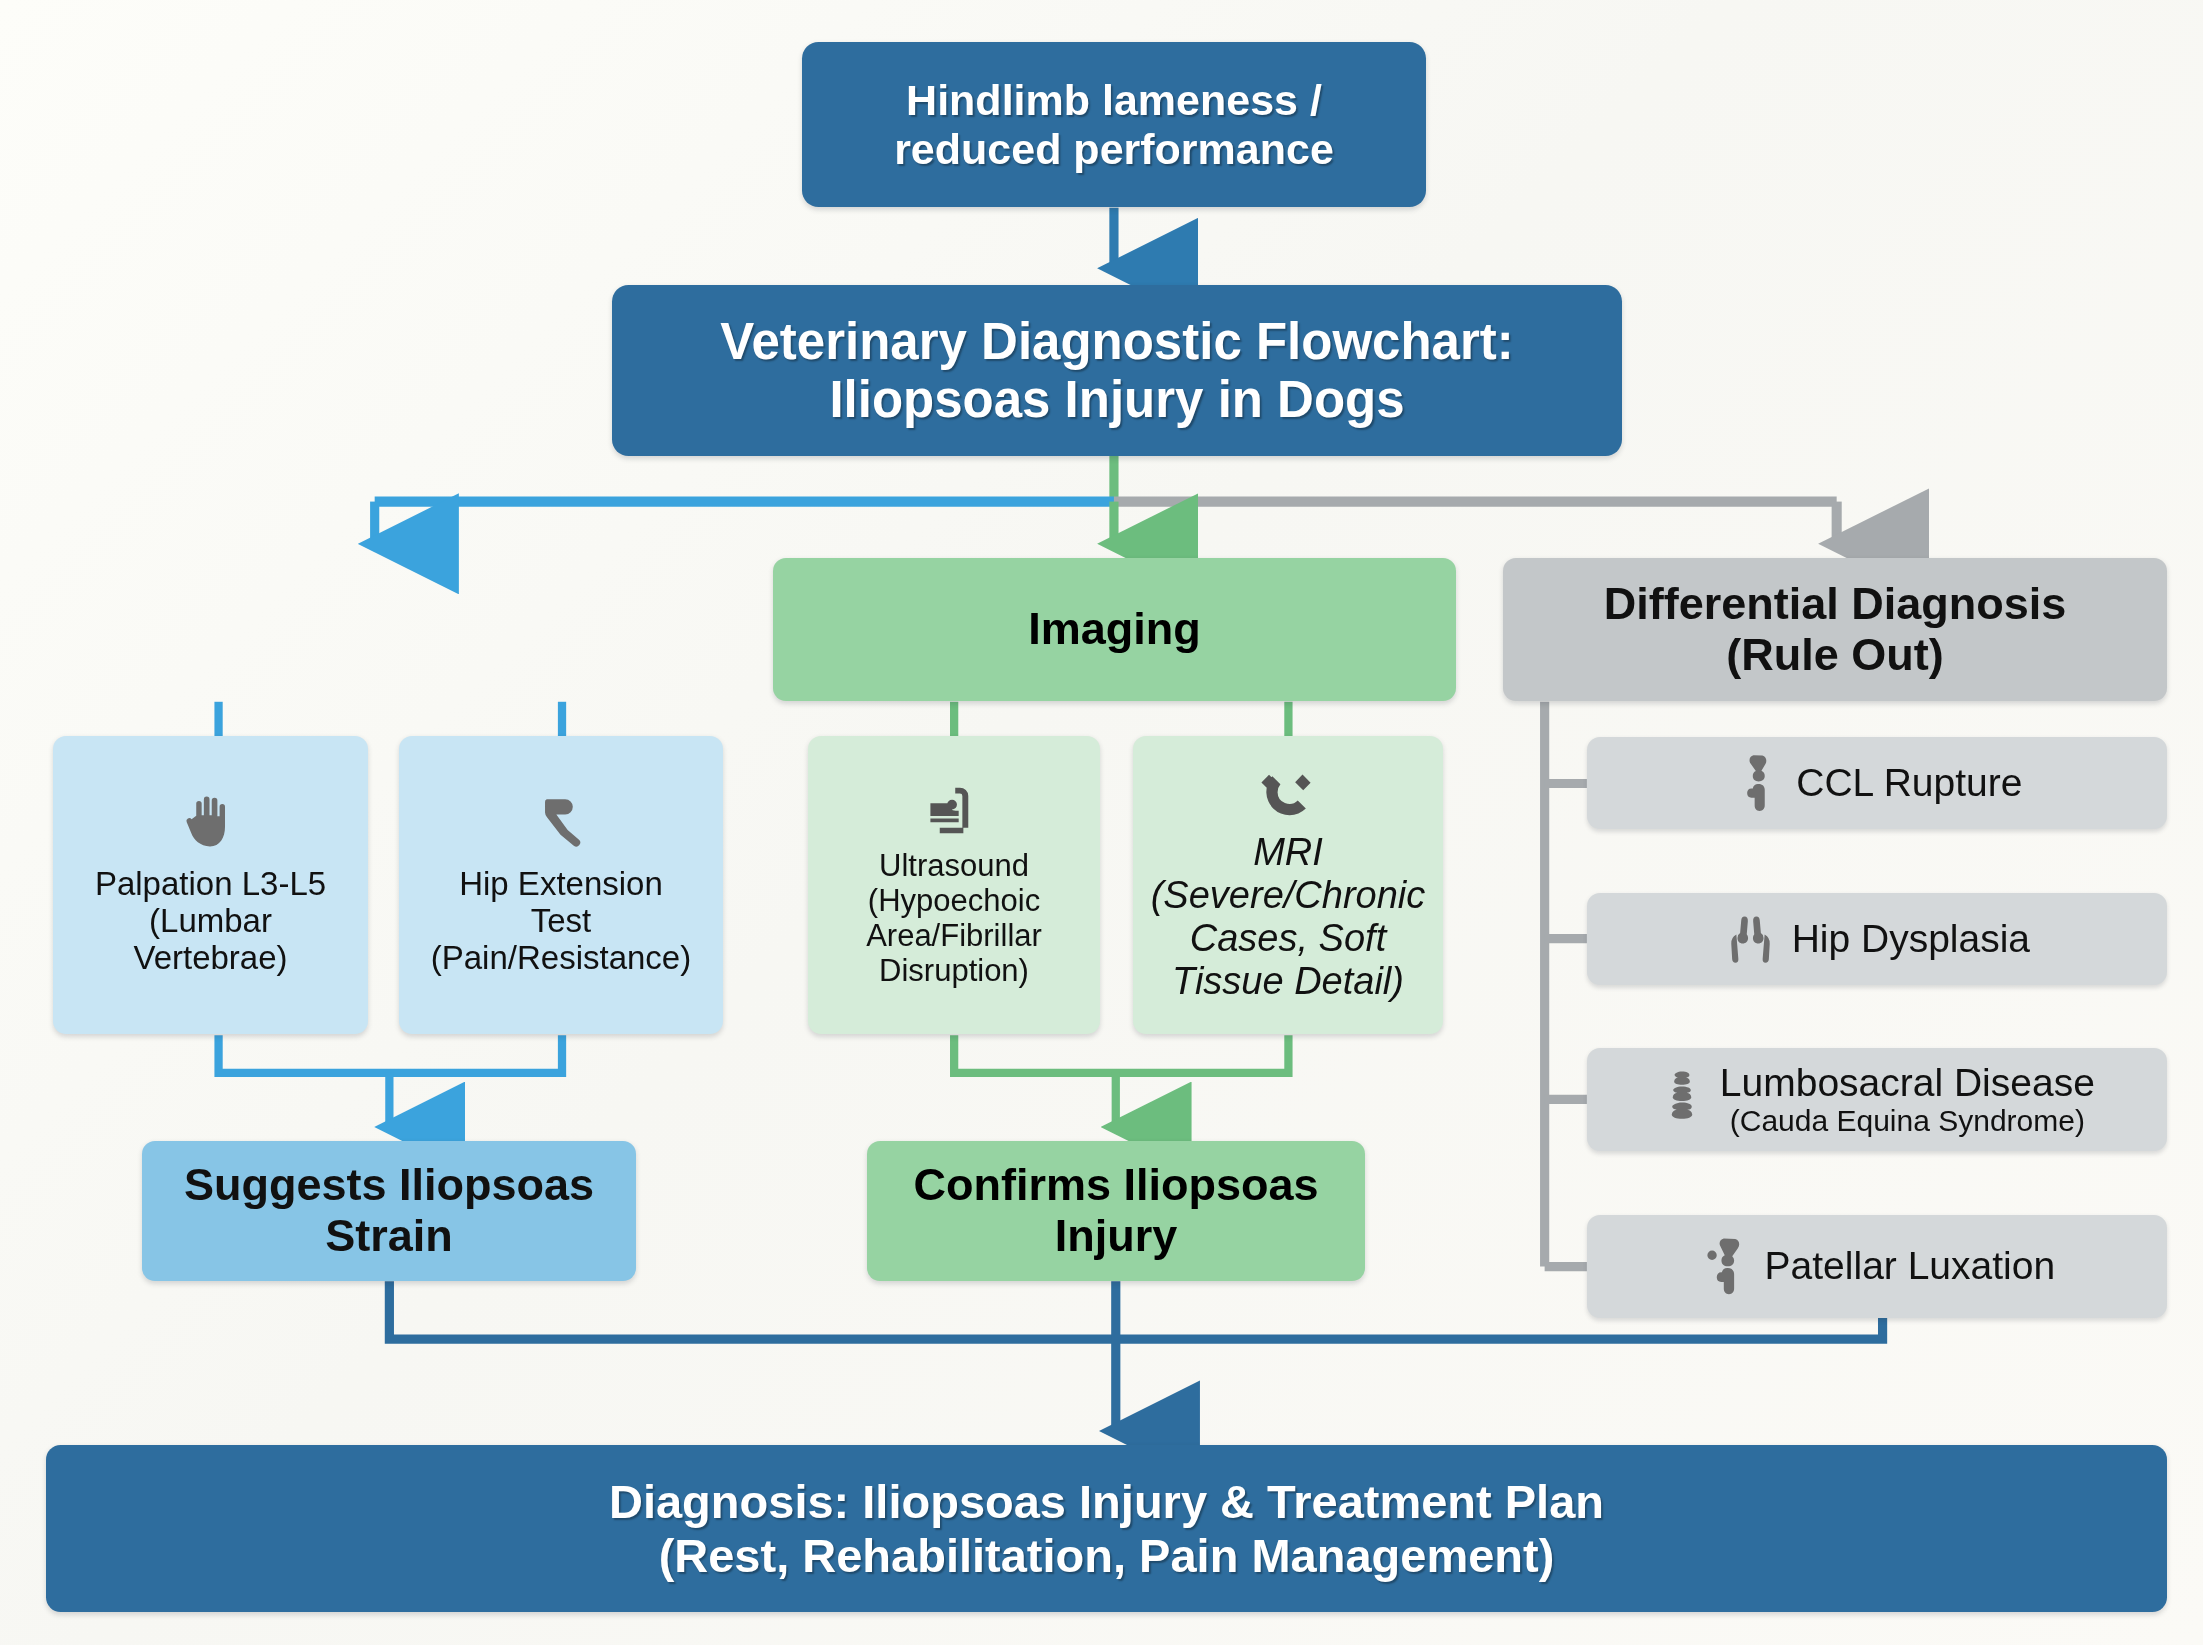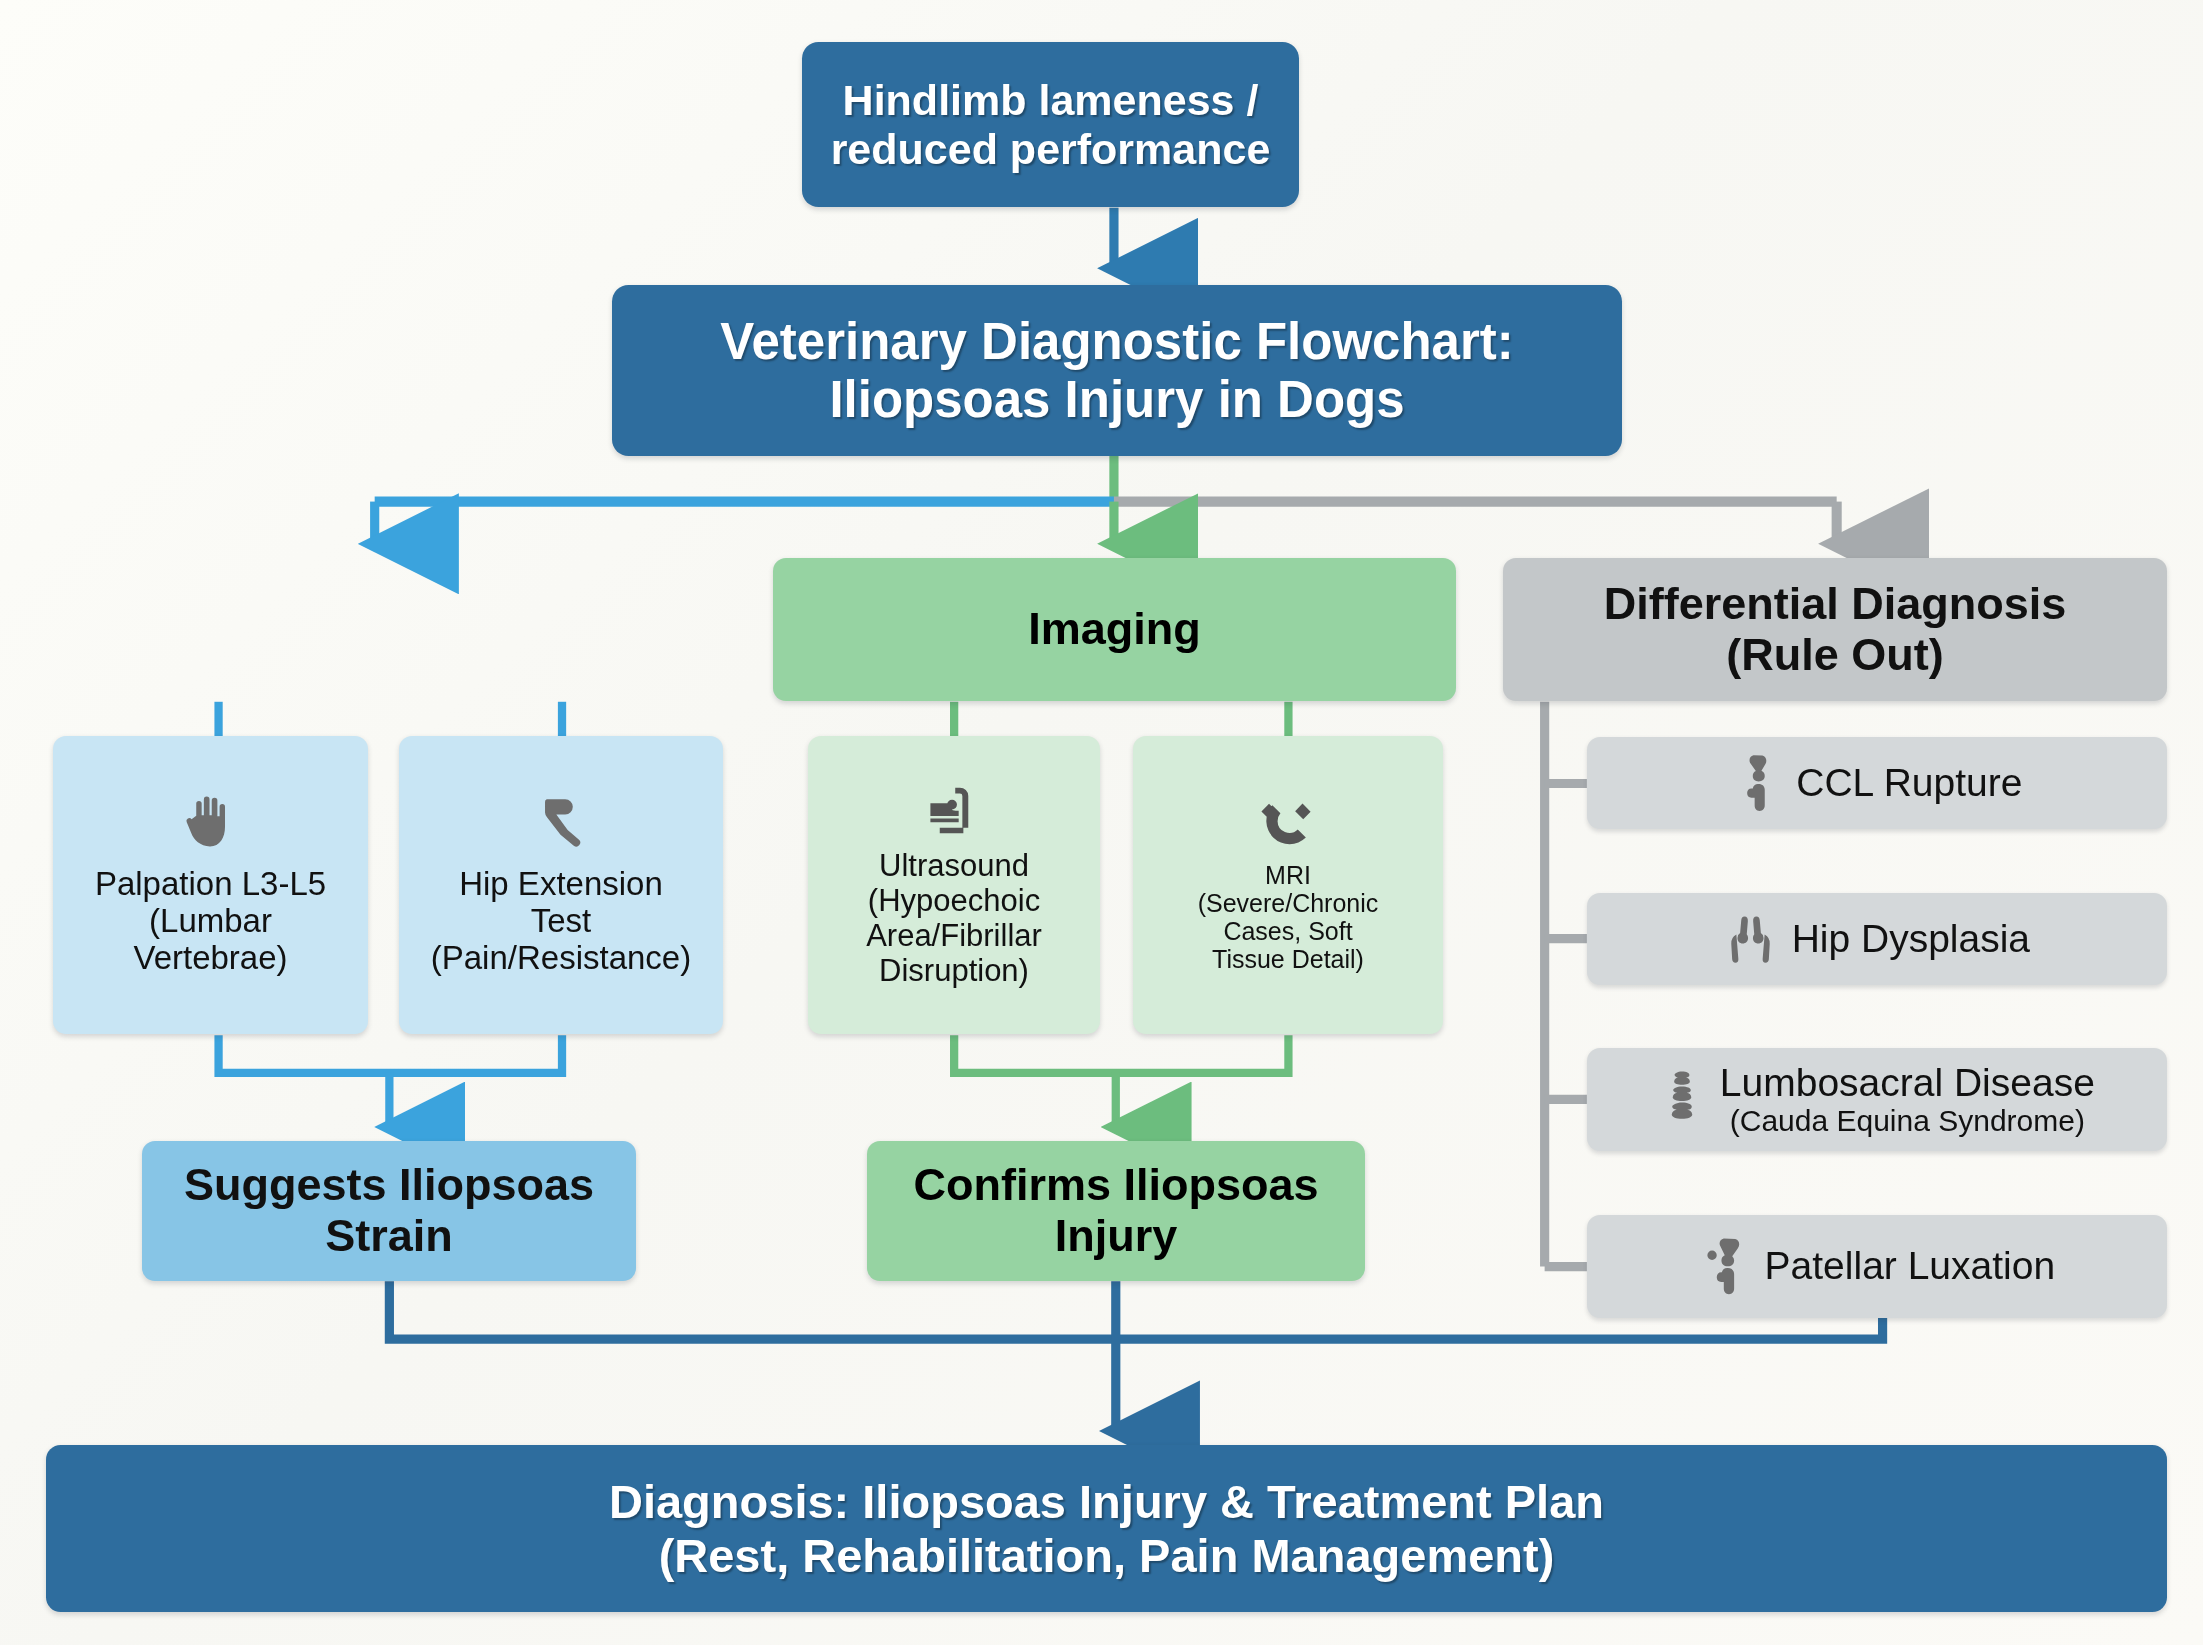--- a/index.html
+++ b/index.html
@@ -22,31 +22,31 @@
   .mid-blue{background:#87c5e6;color:#111;font-weight:bold;}
   .light-blue{background:#c8e5f4;color:#111;}
   .mid-green{background:#96d3a2;color:#000000;font-weight:bold;text-align:center;}
   .light-green{background:#d5ecd9;color:#111;}
   .mid-grey{background:#c3c7c9;color:#111;font-weight:bold;}
 
   .ln{display:block;line-height:1.13;}
   .sub{font-weight:normal;}
 
   
-  #n-start{left:802px;top:42px;width:497px;height:165px;font-size:43px;border-radius:16.5px;}
+  #n-start{left:802px;top:42px;width:624px;height:165px;font-size:43px;border-radius:16.5px;}
   #n-title{left:612px;top:285px;width:1010px;height:171px;font-size:51px;border-radius:16.5px;}
 
   #n-pe   {left:46px; top:558px;width:680px;height:143px;font-size:45px;}
   #n-img  {left:773px;top:558px;width:683px;height:143px;font-size:45px;}
   #n-dd   {left:1503px;top:558px;width:664px;height:143px;font-size:45px;}
 
   #n-palp {left:53px; top:736px;width:315px;height:298px;font-size:33px;padding:9.2px 13px;}
   #n-hip  {left:399px;top:736px;width:324px;height:298px;font-size:33px;padding:9.2px 13px;}
   #n-us   {left:808px;top:736px;width:292px;height:298px;font-size:31px;padding:9.2px 11px;}
-  #n-mri  {left:1133px;top:736px;width:310px;height:298px;font-size:25px;padding:9.2px 11px;}
+  #n-mri  {left:1133px;top:736px;width:310px;height:298px;font-size:38px;padding:9.2px 11px;font-style:italic;}
 
   #n-sug  {left:142px;top:1141px;width:494px;height:140px;font-size:45px;}
   #n-conf {left:867px;top:1141px;width:498px;height:140px;font-size:45px;}
   #n-final{left:46px;top:1445px;width:2121px;height:167px;font-size:47px;border-radius:14.7px;}
 
   .dd-item{position:absolute;box-sizing:border-box;border-radius:13px;z-index:3;
            display:flex;align-items:center;justify-content:center;gap:14.7px;
            background:#d4d8da;color:#111;font-size:39px;
            box-shadow:0 2.8px 4.6px rgba(40,50,60,.15);}
   #d0{left:1587px;top:737px;width:580px;height:92px;}

